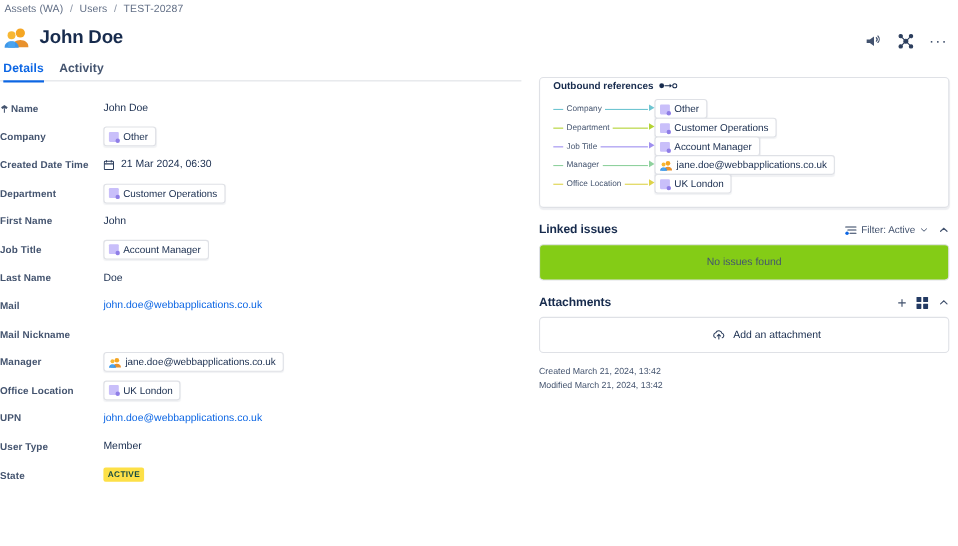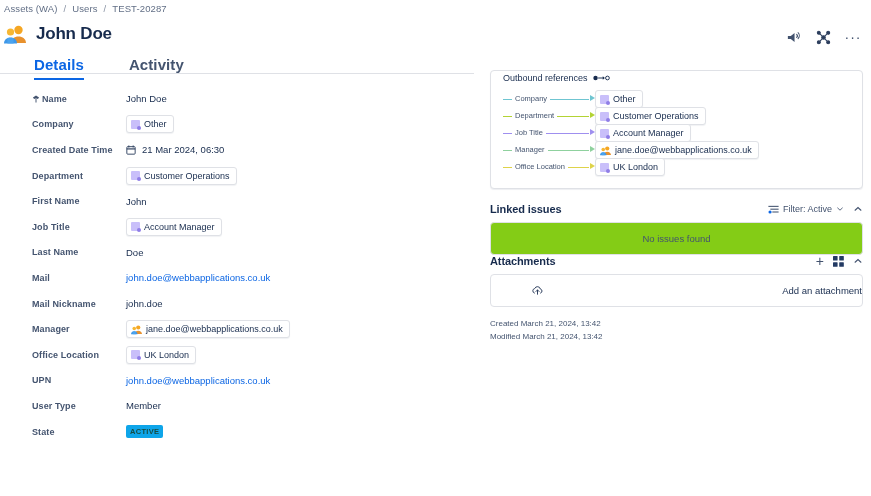--- a/index.html
+++ b/index.html
@@ -45,34 +45,33 @@
 
   
   .tabs {
     position: absolute; left: 0; top: 56px;
     width: 474px; height: 18px;
     display: flex; align-items: flex-start; gap: 14px;
     padding-left: 3px;
     border-bottom: 1px solid #dfe1e6;
   }
   .tab {
-    font-size: 15px; font-weight: 600; color: #44546f;
-    padding-bottom: 5px; cursor: pointer; letter-spacing: .1px; margin-left: 31px;
+    font-size: 11px; font-weight: 600; color: #44546f;
+    padding-bottom: 5px; cursor: pointer; letter-spacing: .1px;
   }
   .tab.active { color: #0c66e4; border-bottom: 2px solid #0c66e4; }
 
   
   .details {
     position: absolute; left: 0; top: 86px;
     width: 478px;
   }
   .row {
     display: flex; align-items: center;
     height: 25.6px;
-    padding-left: 32px;
   }
   .row-label {
     width: 94px; flex: 0 0 94px;
     font-size: 9px; font-weight: 700; color: #44546f;
     display: flex; align-items: center; gap: 2px;
     letter-spacing: .1px;
   }
   .row-value {
     flex: 1; font-size: 9.5px; color: #172b4d;
     display: flex; align-items: center;
@@ -102,21 +101,21 @@
   .enabled-ico {
     width: 11px; height: 11px; border-radius: 50%;
     background: #22a06b; display: inline-flex;
     align-items: center; justify-content: center;
     margin-right: 6px; flex: 0 0 11px;
   }
   .enabled-ico svg { display: block; }
   .cal-ico { margin-right: 6px; display: flex; }
 
   .state-badge {
-    display: inline-block; background: #0ea5e9; color: #164b42;
+    display: inline-block; background: #fde047; color: #164b42;
     font-size: 7.5px; font-weight: 700; letter-spacing: .3px;
     padding: 2px 4px; border-radius: 2px;
   }
 
   
   .right { position: absolute; left: 490px; top: 70px; width: 373px; }
 
   .card {
     border: 1px solid #dfe1e6; border-radius: 4px;
     background: #fff; box-shadow: 0 1px 1px rgba(9,30,66,.07);
@@ -130,21 +129,21 @@
   .head-action {
     display: flex; align-items: center; gap: 4px;
     font-size: 9px; color: #42526e; font-weight: 400; cursor: pointer;
   }
   .chev { cursor: pointer; display: flex; align-items: center; color: #42526e; }
 
   .card-body { padding: 0 12px 12px 12px; }
 
   .outbound-head {
     display: flex; align-items: center; gap: 5px;
-    font-size: 9px; font-weight: 400; color: #172b4d;
+    font-size: 9px; font-weight: 700; color: #172b4d;
     margin: 2px 0 8px 0;
   }
 
   .ref-row { display: flex; align-items: center; height: 16px; margin-bottom: 1px; }
   .ref-conn { width: 92px; flex: 0 0 92px; position: relative; height: 16px; }
   .ref-conn .line {
     position: absolute; left: 0; right: 6px; top: 7.5px; height: 1.5px;
   }
   .ref-conn .ref-label {
     position: absolute; left: 9px; top: 3px;
@@ -159,21 +158,21 @@
     border-bottom: 3.5px solid transparent;
   }
 
   .empty-box {
     border: 1px solid #dfe1e6; border-radius: 4px;
     height: 33px; display: flex; align-items: center; justify-content: center;
     font-size: 9.5px; color: #44546f; background: #84cc16;
   }
   .attach-box {
     border: 1px solid #dfe1e6; border-radius: 4px;
-    height: 33px; display: flex; align-items: center; justify-content: space-between;
+    height: 33px; display: flex; align-items: center; justify-content: center;
     gap: 7px; font-size: 9.5px; color: #172b4d; background: #fff; cursor: pointer; padding-left: 40px;
   }
   .meta {
     margin-top: 10px; font-size: 8px; color: #44546f; line-height: 13px;
   }
   .plus { font-size: 14px; color: #42526e; cursor: pointer; line-height: 10px; }
   .grid-ico { display: flex; cursor: pointer; }
 </style>
 </head>
 <body>
@@ -308,23 +307,20 @@
         <div class="row-label">
           <span>Mail</span>
         </div>
         <div class="row-value link">
           <span>john.doe@webbapplications.co.uk</span>
         </div>
       </div>
       <div class="row">
         <div class="row-label">
           <span>Mail Nickname</span>
-        </div>
-        <div class="row-value">
-          <span>john.doe</span>
         </div>
       </div>
       <div class="row">
         <div class="row-label">
           <span>Manager</span>
         </div>
         <div class="row-value">
           <span class="chip">
             <svg class="mini-avatar" viewBox="0 0 22 22">
               <circle cx="14.5" cy="7" r="4.2" fill="#f5a623"></circle>
@@ -470,21 +466,21 @@
           <div class="chev">
             <svg width="10" height="10" viewBox="0 0 12 12" fill="none" stroke="#42526e" stroke-width="1.3" stroke-linecap="round">
               <path d="M2.5 7.5 6 4.2l3.5 3.3"></path>
             </svg>
           </div>
         </div>
       </div>
       <div class="empty-box">No issues found</div>
     </div>
 
-    <div style="">
+    <div style="margin-top:14px;">
       <div class="card-head" style="padding:0 0 7px 0;">
         <div class="card-title">Attachments</div>
         <div class="card-head-actions">
           <div class="plus">+</div>
           <div class="grid-ico">
             <svg width="11" height="11" viewBox="0 0 12 12" fill="#233a63">
               <rect x="0" y="0" width="5" height="5" rx=".6"></rect>
               <rect x="6.8" y="0" width="5" height="5" rx=".6"></rect>
               <rect x="0" y="6.8" width="5" height="5" rx=".6"></rect>
               <rect x="6.8" y="6.8" width="5" height="5" rx=".6"></rect>

